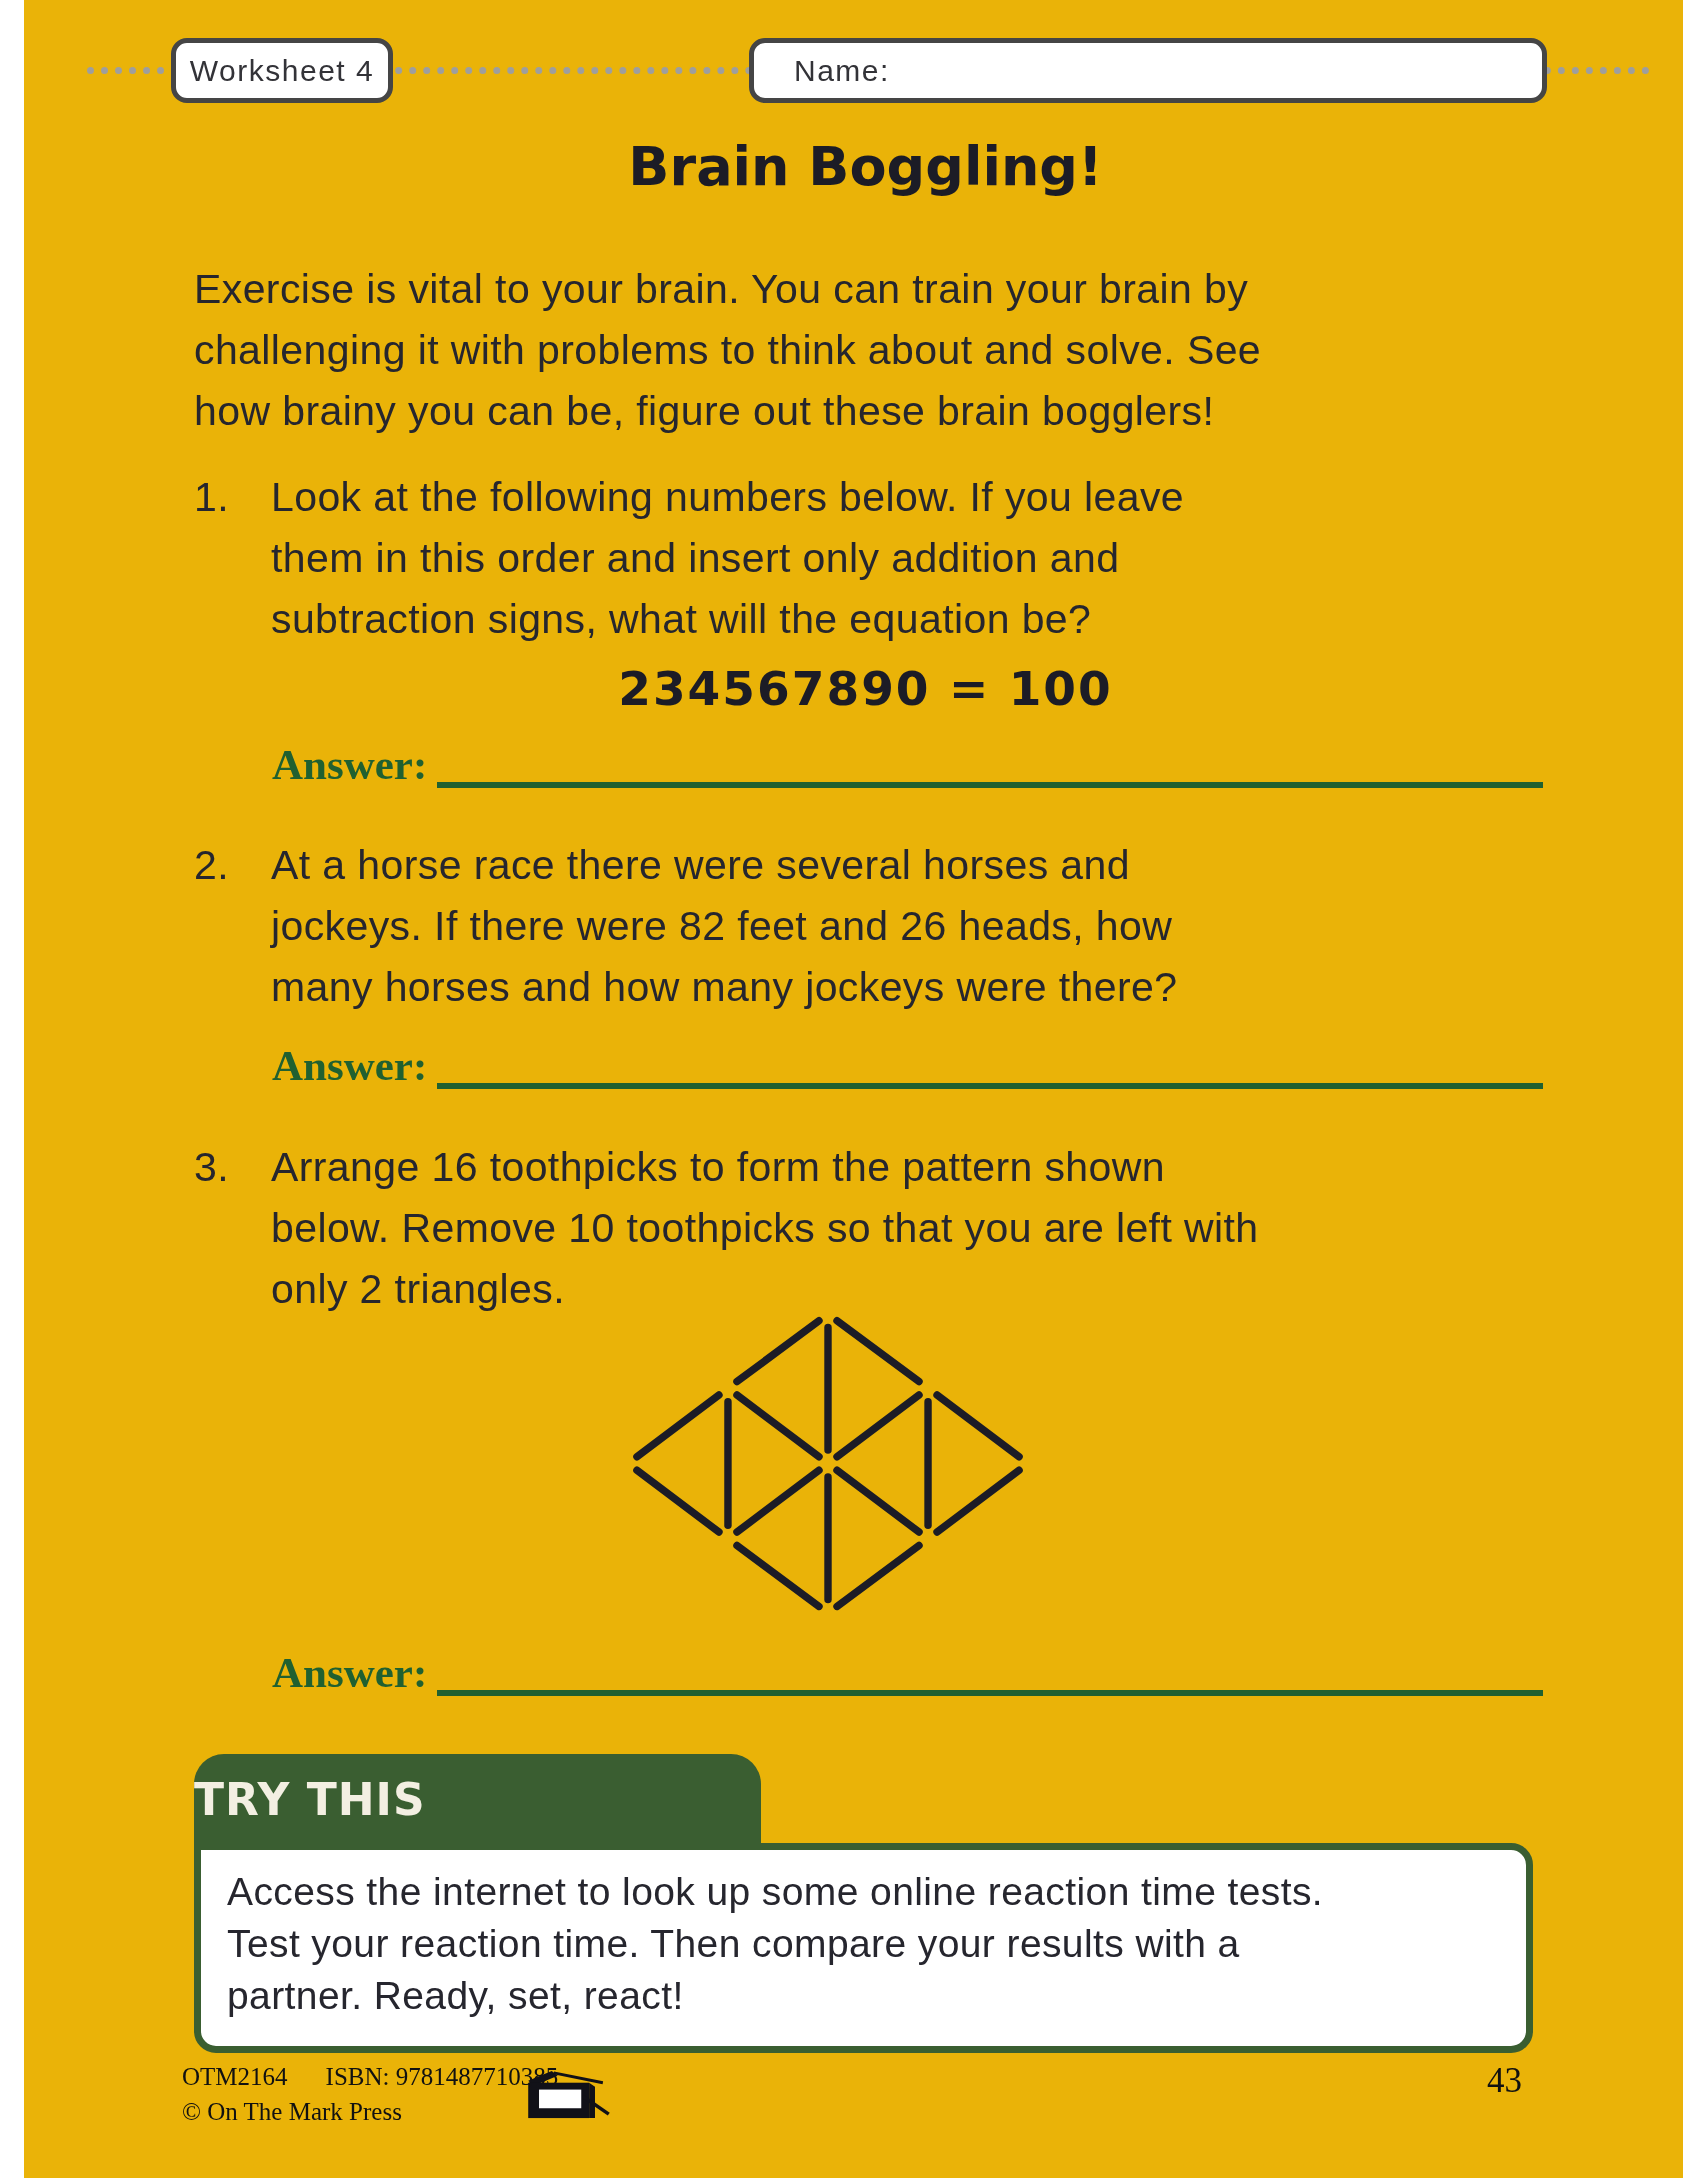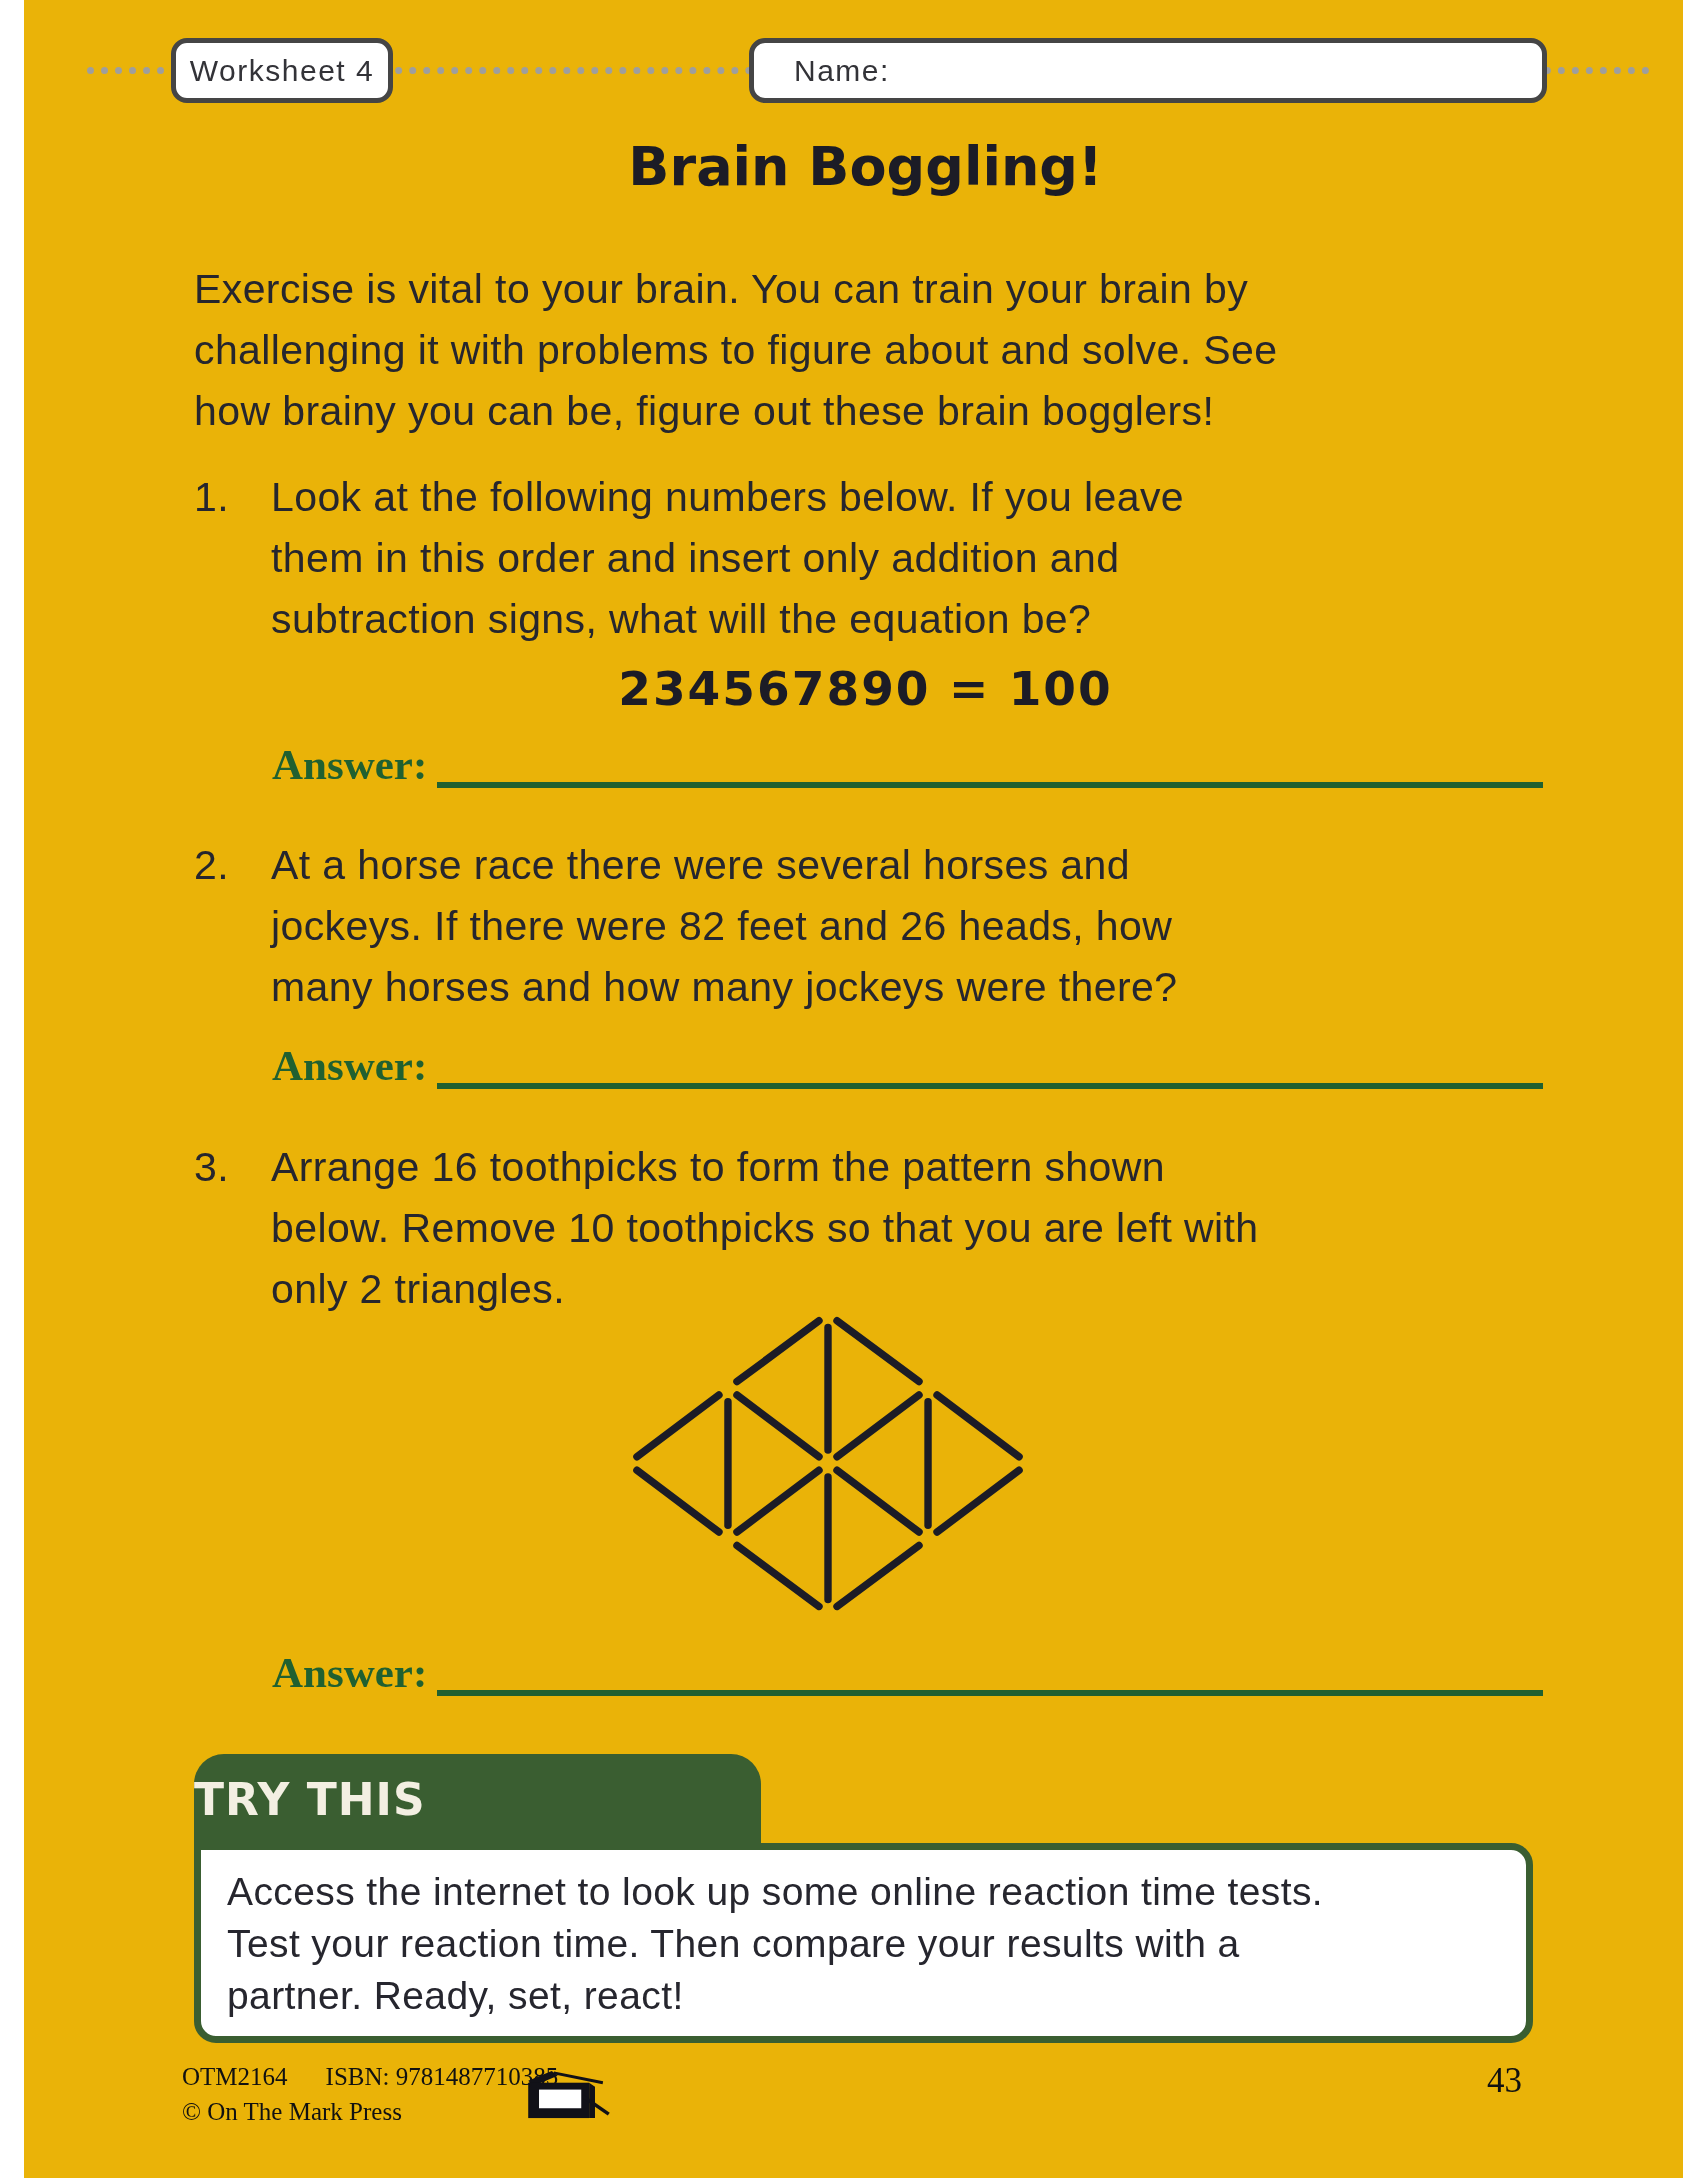--- a/index.html
+++ b/index.html
@@ -120,21 +120,21 @@
   .try-box {
     position: relative;
     z-index: 1;
     margin-top: -2px;
     box-sizing: border-box;
     width: 1339px;
     min-height: 168px;
     background: #ffffff;
     border: 7px solid #3a5e31;
     border-radius: 0 22px 22px 22px;
-    padding: 16px 26px 14px 26px;
+    padding: 16px 26px 24px 26px;
   }
   .try-box .body-text { line-height: 52px; font-size: 39px; }
 
   
   .footer-left {
     position: absolute;
     left: 158px; top: 2059px;
     font-family: "Liberation Serif", serif;
     font-size: 25px;
     line-height: 35px;
@@ -160,21 +160,21 @@
     <span>Worksheet 4</span>
   </div>
   <div class="hdr-box name-box">
     <span>Name:</span>
   </div>
 
   <div class="title">Brain Boggling!</div>
 
   <div class="intro body-text">
     <div>Exercise is vital to your brain. You can train your brain by</div>
-    <div>challenging it with problems to figure about and solve. See</div>
+    <div>challenging it with problems to think about and solve. See</div>
     <div>how brainy you can be, figure out these brain bogglers!</div>
   </div>
 
   <div class="question q1 body-text">
     <div class="q-num">1.</div>
     <div>
       <div>Look at the following numbers below. If you leave</div>
       <div>them in this order and insert only addition and</div>
       <div>subtraction signs, what will the equation be?</div>
     </div>

